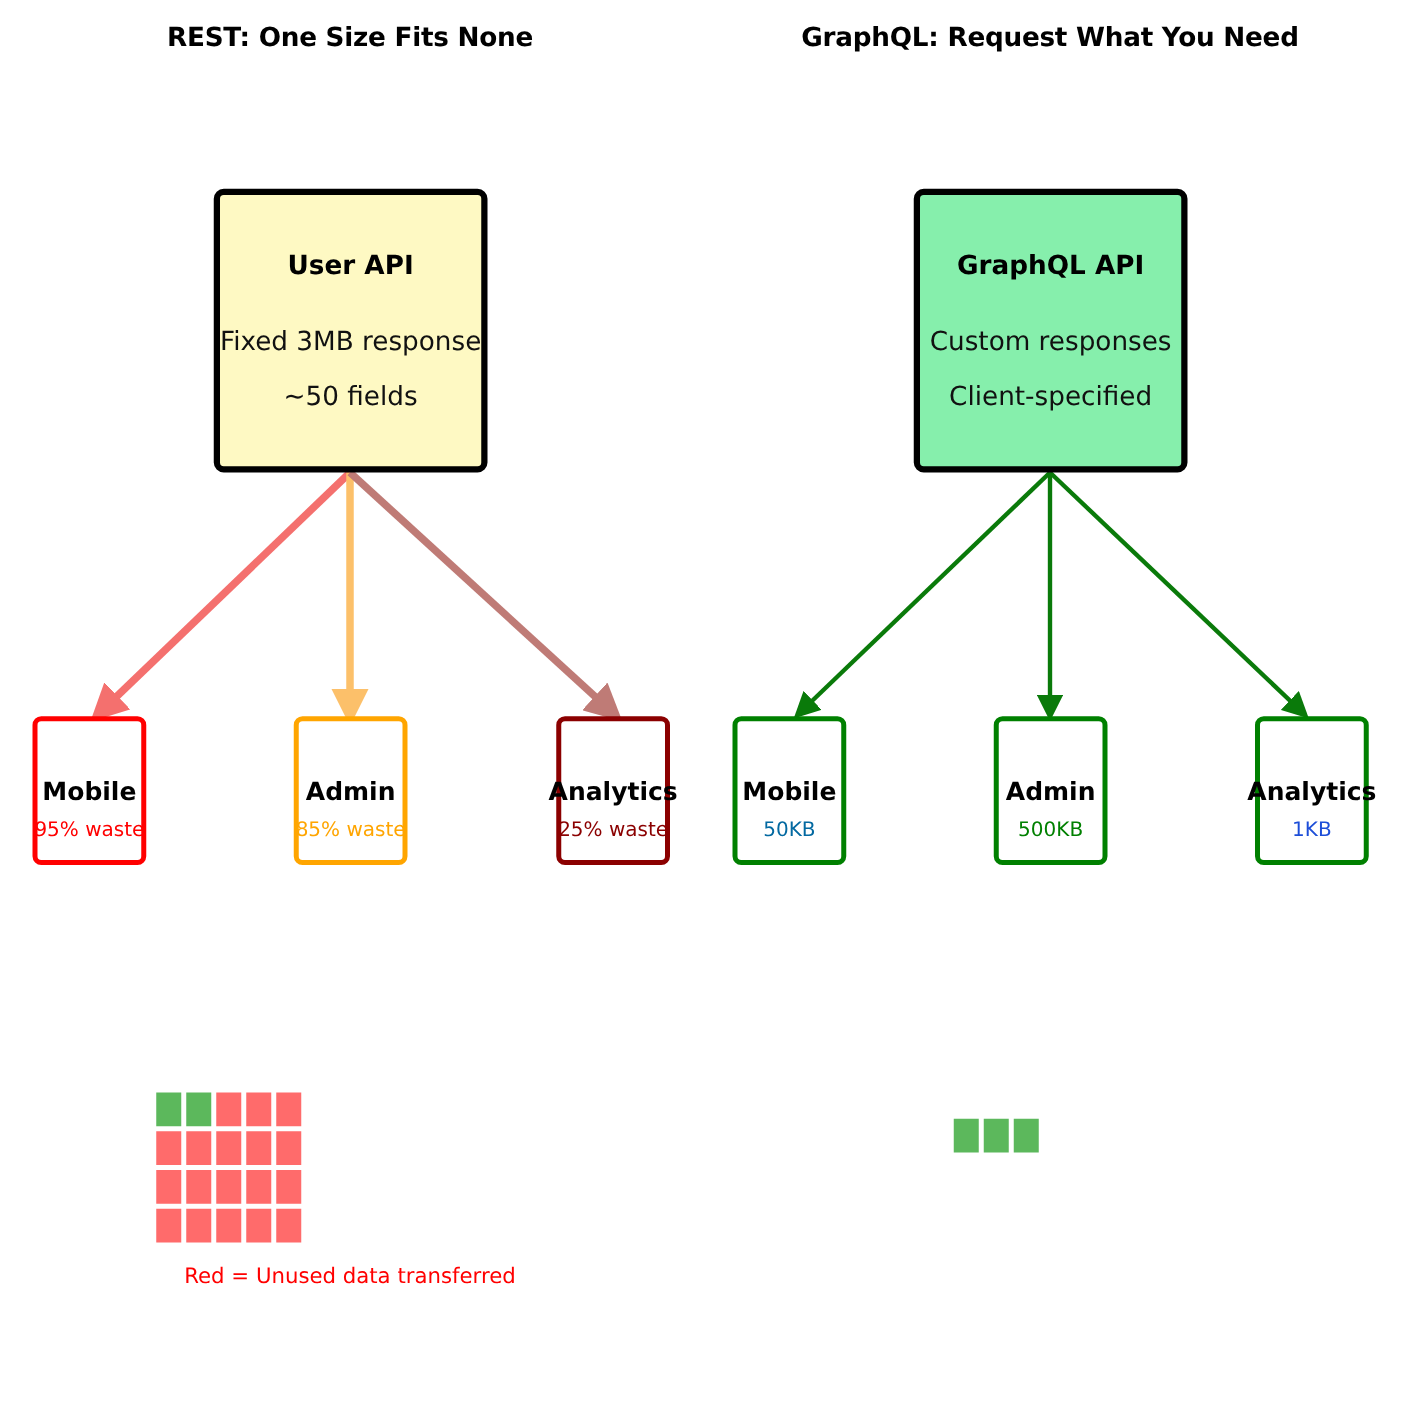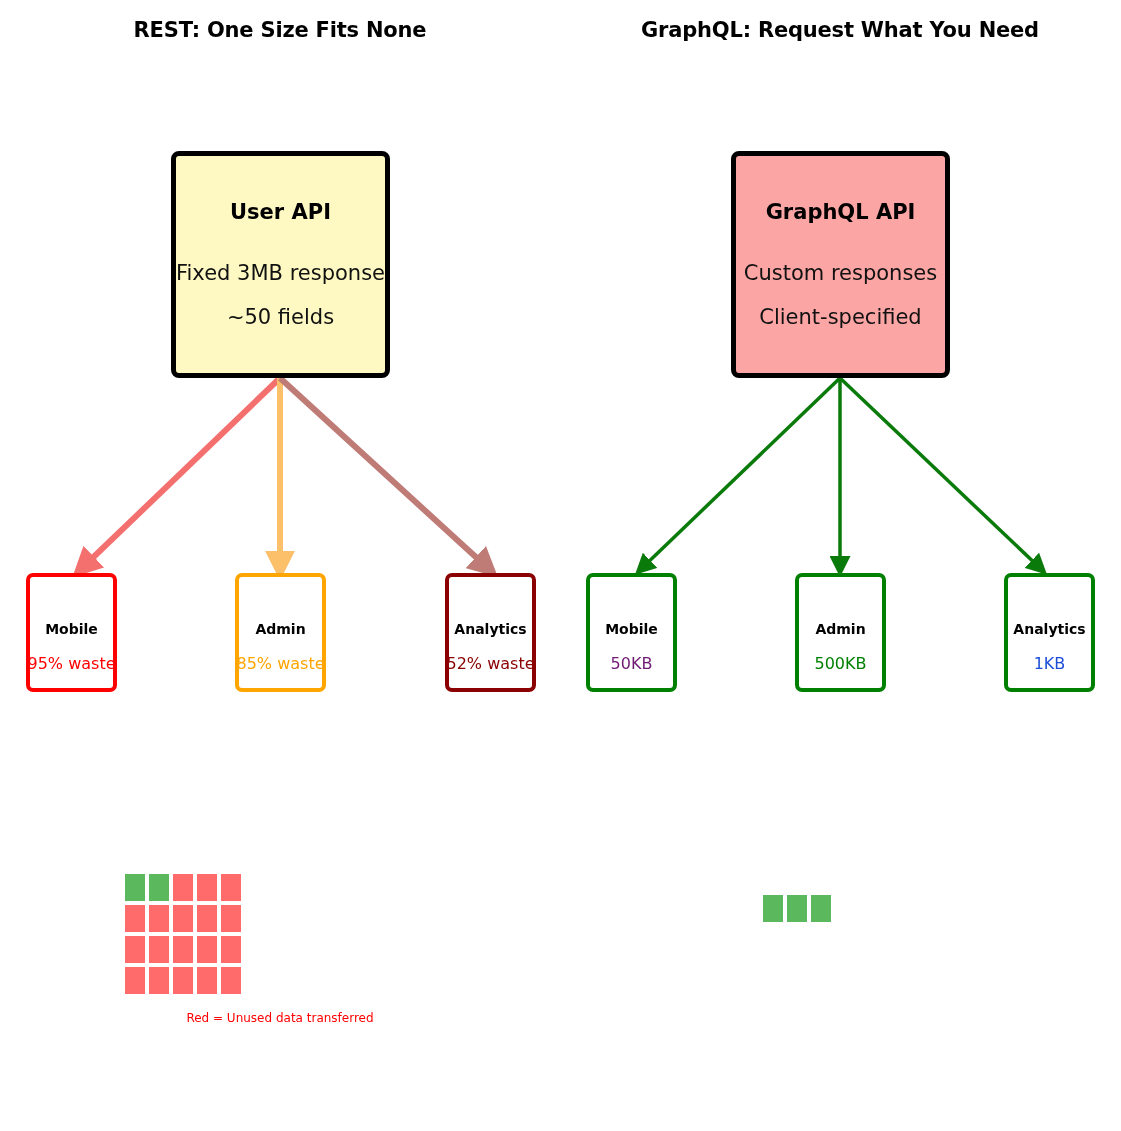--- a/index.html
+++ b/index.html
@@ -66,21 +66,21 @@
     display: flex;
     flex-direction: column;
     align-items: center;
     justify-content: center;
   }
   .client-name {
     position: absolute;
     left: 50%;
     transform: translateX(-50%);
     top: 44px;
-    font-size: 14px;
+    font-size: 20px;
     font-weight: bold;
     color: #000000;
     white-space: nowrap;
   }
   .client-value {
     position: absolute;
     left: 50%;
     transform: translateX(-50%);
     top: 77px;
     font-size: 16px;
@@ -90,21 +90,21 @@
   
   .grid-cell {
     position: absolute;
     width: 20px;
     height: 27px;
   }
 
   
   .caption {
     position: absolute;
-    font-size: 12px;
+    font-size: 17px;
     white-space: nowrap;
     text-align: center;
   }
 
   svg.arrows {
     position: absolute;
     left: 0; top: 0;
     width: 1121px;
     height: 1131px;
     pointer-events: none;
@@ -156,46 +156,46 @@
   </svg>
 
   <div class="abs api-box" id="left-api" style="left: 171px; top: 151px; width: 219px; height: 227px; background: #fef9c3; border-color: rgb(0, 0, 0);">
     <div class="api-title">User API</div>
     <div class="api-title-gap"></div>
     <div class="api-line">Fixed 3MB response</div>
     <div class="api-line-gap"></div>
     <div class="api-line">~50 fields</div>
   </div>
 
-  <div class="abs api-box" id="right-api" style="left: 731px; top: 151px; width: 219px; height: 227px; background: #fca5a5; border-color: rgb(0, 0, 0);">
+  <div class="abs api-box" id="right-api" style="left: 731px; top: 151px; width: 219px; height: 227px; background: #86efac; border-color: rgb(0, 0, 0);">
     <div class="api-title">GraphQL API</div>
     <div class="api-title-gap"></div>
     <div class="api-line">Custom responses</div>
     <div class="api-line-gap"></div>
     <div class="api-line">Client-specified</div>
   </div>
 
   <div class="abs client-box" id="l-client-0" style="left: 26px; top: 573px; width: 91px; height: 119px; border-color: rgb(255, 0, 0);">
     <div class="client-name">Mobile</div>
     <div class="client-value" id="l-val-0" style="color: rgb(255, 0, 0);">95% waste</div>
   </div>
 
   <div class="abs client-box" id="l-client-1" style="left: 235px; top: 573px; width: 91px; height: 119px; border-color: rgb(255, 165, 0);">
     <div class="client-name">Admin</div>
     <div class="client-value" id="l-val-1" style="color: rgb(255, 165, 0);">85% waste</div>
   </div>
 
   <div class="abs client-box" id="l-client-2" style="left: 445px; top: 573px; width: 91px; height: 119px; border-color: rgb(139, 0, 0);">
     <div class="client-name">Analytics</div>
-    <div class="client-value" id="l-val-2" style="color: rgb(139, 0, 0);">52% waste</div>
+    <div class="client-value" id="l-val-2" style="color: rgb(139, 0, 0);">25% waste</div>
   </div>
 
   <div class="abs client-box" id="r-client-0" style="left: 586px; top: 573px; width: 91px; height: 119px; border-color: rgb(0, 128, 0);">
     <div class="client-name">Mobile</div>
-    <div class="client-value" id="r-val-0" style="color: #701a75;">50KB</div>
+    <div class="client-value" id="r-val-0" style="color: #0369a1;">50KB</div>
   </div>
 
   <div class="abs client-box" id="r-client-1" style="left: 795px; top: 573px; width: 91px; height: 119px; border-color: rgb(0, 128, 0);">
     <div class="client-name">Admin</div>
     <div class="client-value" id="r-val-1" style="color: rgb(0, 128, 0);">500KB</div>
   </div>
 
   <div class="abs client-box" id="r-client-2" style="left: 1004px; top: 573px; width: 91px; height: 119px; border-color: rgb(0, 128, 0);">
     <div class="client-name">Analytics</div>
     <div class="client-value" id="r-val-2" style="color: #1d4ed8;">1KB</div>

